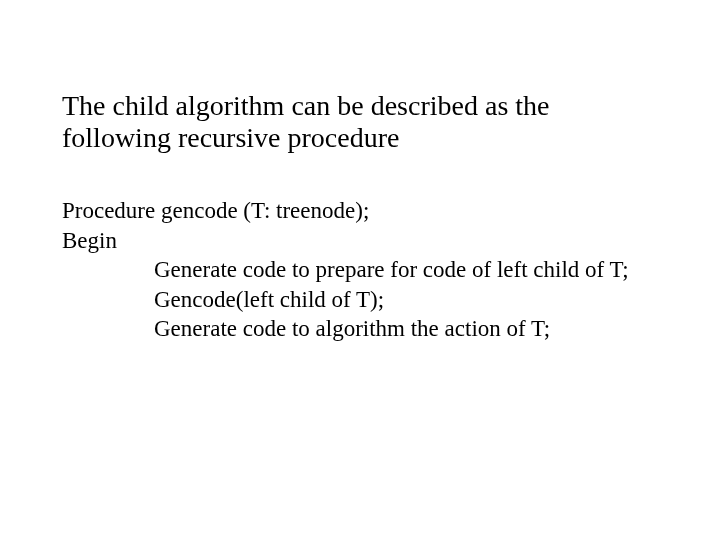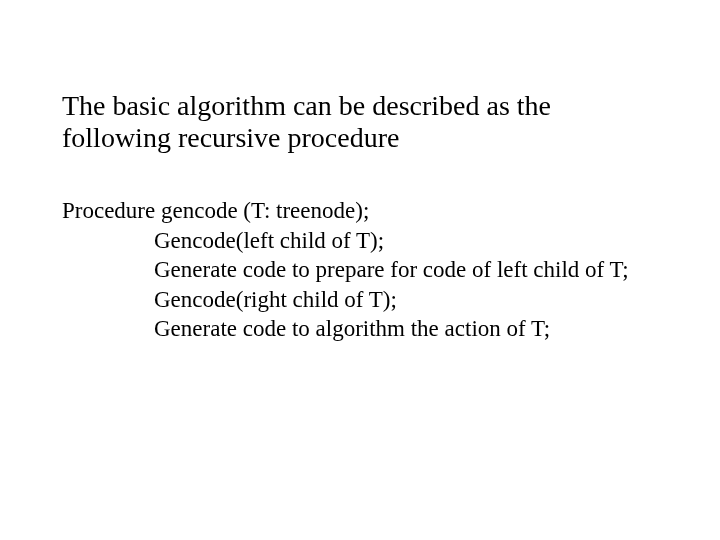--- a/index.html
+++ b/index.html
@@ -32,21 +32,21 @@
     margin: 0;
   }
   .indent {
     padding-left: 92px;
   }
 </style>
 </head>
 <body>
 
 <div class="slide">
-  <h1 class="title">The basic algorithm can be described as the following recursive procedure</h1>
+  <h1 class="title">The child algorithm can be described as the following recursive procedure</h1>
   <div class="body">
     <p>Procedure gencode (T: treenode);</p>
+    <p>Begin</p>
+    <p class="indent">Generate code to prepare for code of left child of T;</p>
     <p class="indent">Gencode(left child of T);</p>
-    <p class="indent">Generate code to prepare for code of left child of T;</p>
-    <p class="indent">Gencode(right child of T);</p>
     <p class="indent">Generate code to algorithm the action of T;</p>
   </div>
 </div>
 
 </body></html>

